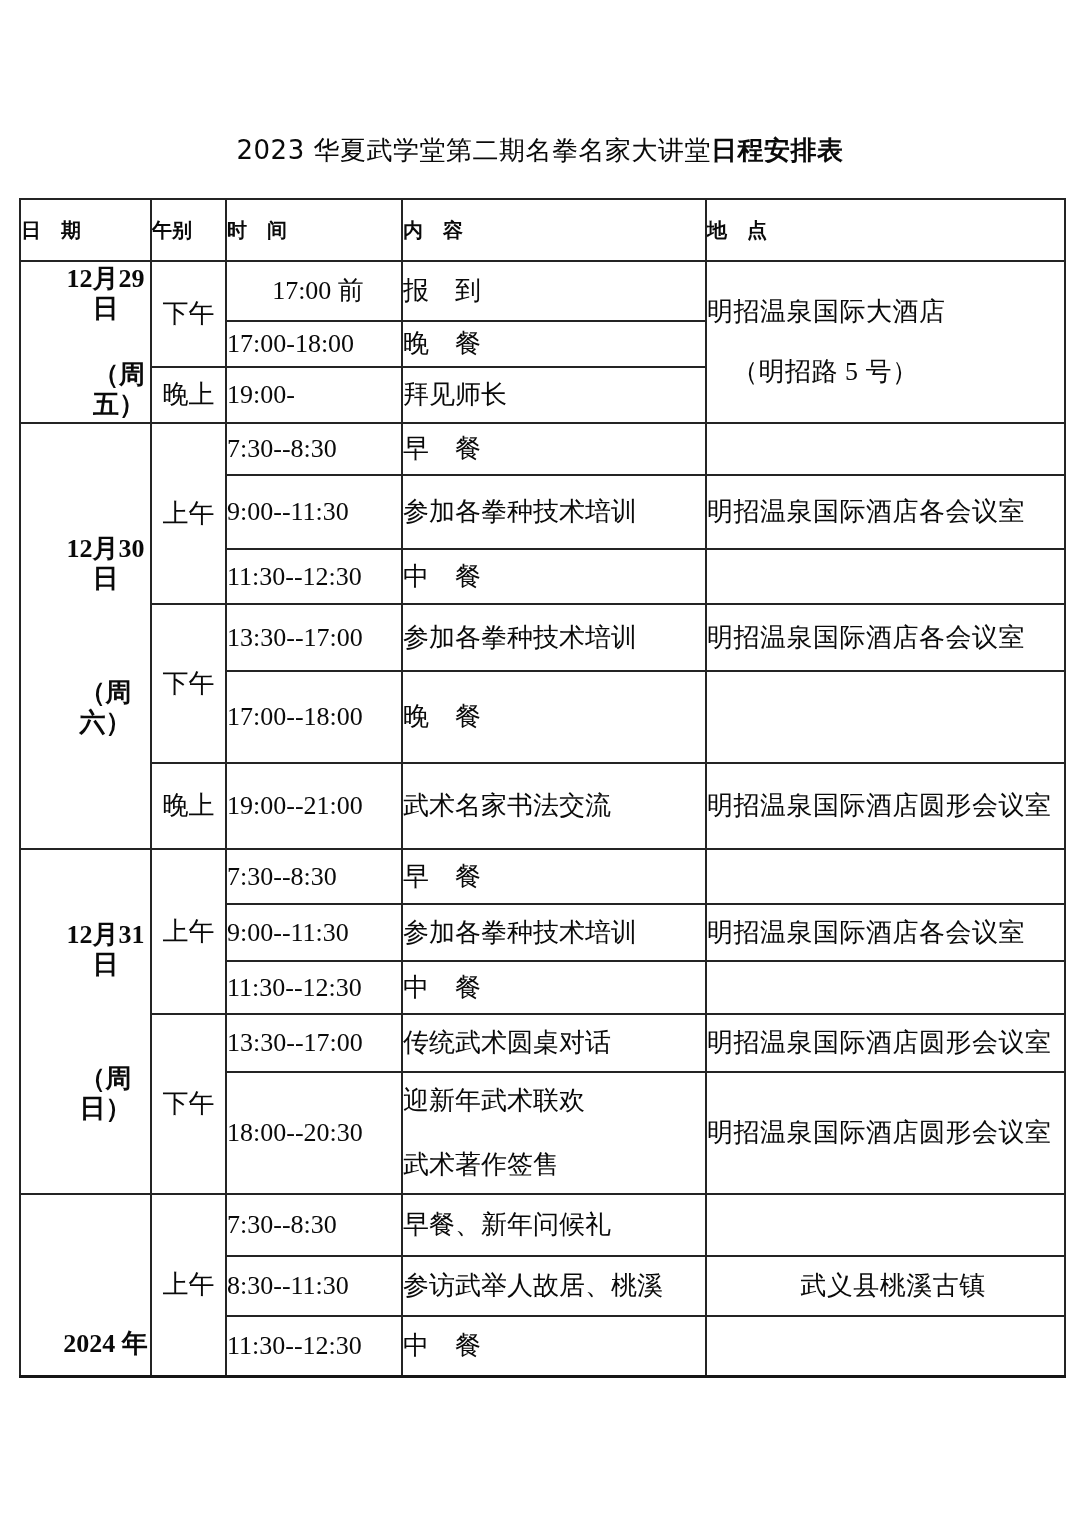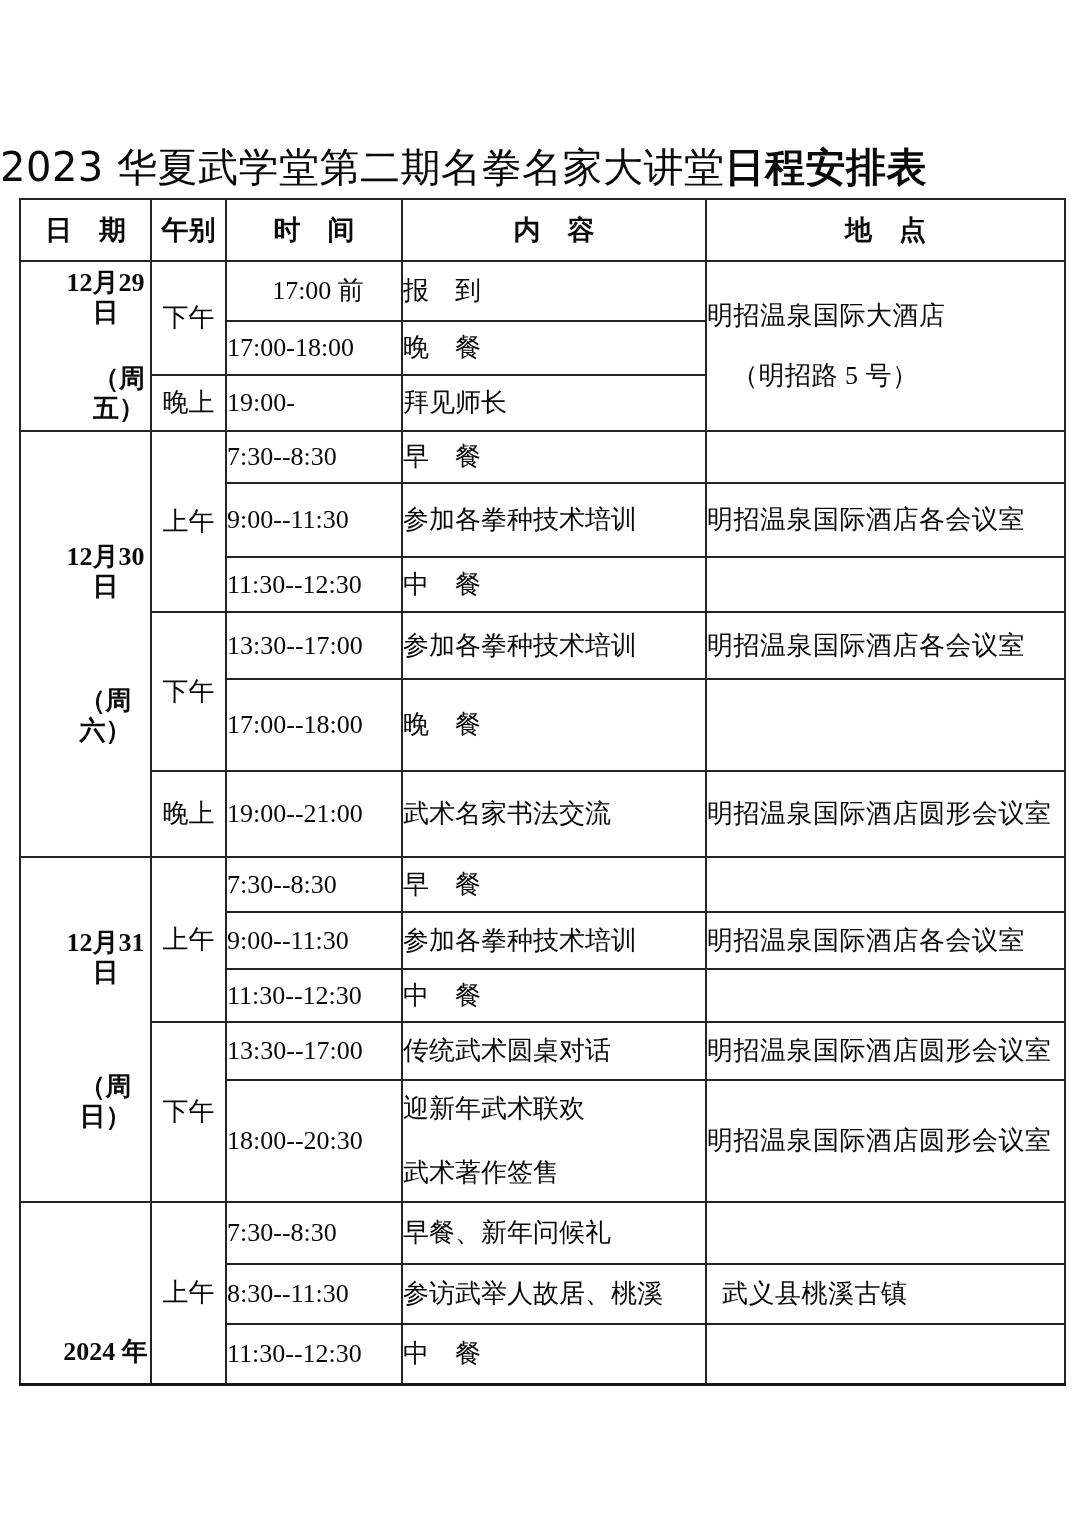--- a/index.html
+++ b/index.html
@@ -7,25 +7,25 @@
     position:relative;
     width:1080px;
     height:1528px;
     background:#ffffff;
     font-family:"Liberation Serif","DejaVu Serif",serif;
     color:#0a0a0a;
     overflow:hidden;
   }
   .title{
     position:absolute;
-    top:148px;
+    top:131px;
     left:0;
     width:1080px;
-    text-align:left;
-    font-size:40px;
+    text-align:center;
+    font-size:26px;
     line-height:38px;
     white-space:nowrap;
     font-family:"DejaVu Sans","Liberation Sans",sans-serif;
   }
   .title .t-normal{font-weight:400;letter-spacing:0.5px;}
   .title .t-bold{font-weight:800;letter-spacing:0.5px;}
   table.sched{
     position:absolute;
     left:19px;
     top:198px;
@@ -37,40 +37,39 @@
   .sched td{
     border:2px solid #242424;
     padding:0;
     font-size:26px;
     line-height:32px;
     vertical-align:middle;
     overflow:hidden;
   }
   .hrow td{
     font-weight:700;
-    text-align:center;
-    font-size:27px;
+    font-size:20px;
   }
   .c-date{
     text-align:center;
     font-weight:700;
     font-size:26px;
   }
   .c-date .dline{line-height:30px;margin-left:40px;}
   .c-date .gap-s{margin-top:36px;padding-left:27px;}
   .c-date .gap-l{margin-top:84px;}
   .c-date.v-bottom{vertical-align:bottom;}
   .c-date.v-bottom .dline{margin-bottom:16px;}
   .c-period{text-align:center;}
   .c-time{text-align:left;padding-left:9px;}
   .c-time.t-center{text-align:center;padding-left:8px;}
   .c-content{text-align:left;}
   .c-content .cline2{margin-top:32px;}
   .c-loc{text-align:left;padding-left:10px;font-size:27px;letter-spacing:0.5px;}
-  .c-loc.l-center{text-align:left;padding-left:15px;}
+  .c-loc.l-center{text-align:center;padding-left:15px;}
   .c-loc .lline2{margin-top:28px;padding-left:25px;}
 </style>
 </head>
 <body>
 
 <div class="page">
 
   <div class="title">
     <span class="t-normal">2023 华夏武学堂第二期名拳名家大讲堂</span><span class="t-bold">日程安排表</span>
   </div>
@@ -99,21 +98,21 @@
         <div class="dline gap-s">（周五）</div>
       </td>
       <td class="c-period" rowspan="2">下午</td>
       <td class="c-time t-center">17:00 前</td>
       <td class="c-content">报　到</td>
       <td class="c-loc" rowspan="3">
         <div>明招温泉国际大酒店</div>
         <div class="lline2">（明招路 5 号）</div>
       </td>
     </tr>
-    <tr style="height:54px">
+    <tr style="height:46px">
       <td class="c-time">17:00-18:00</td>
       <td class="c-content">晚　餐</td>
     </tr>
     <tr style="height:56px">
       <td class="c-period">晚上</td>
       <td class="c-time">19:00-</td>
       <td class="c-content">拜见师长</td>
     </tr>
 
     <tr style="height:52px">

